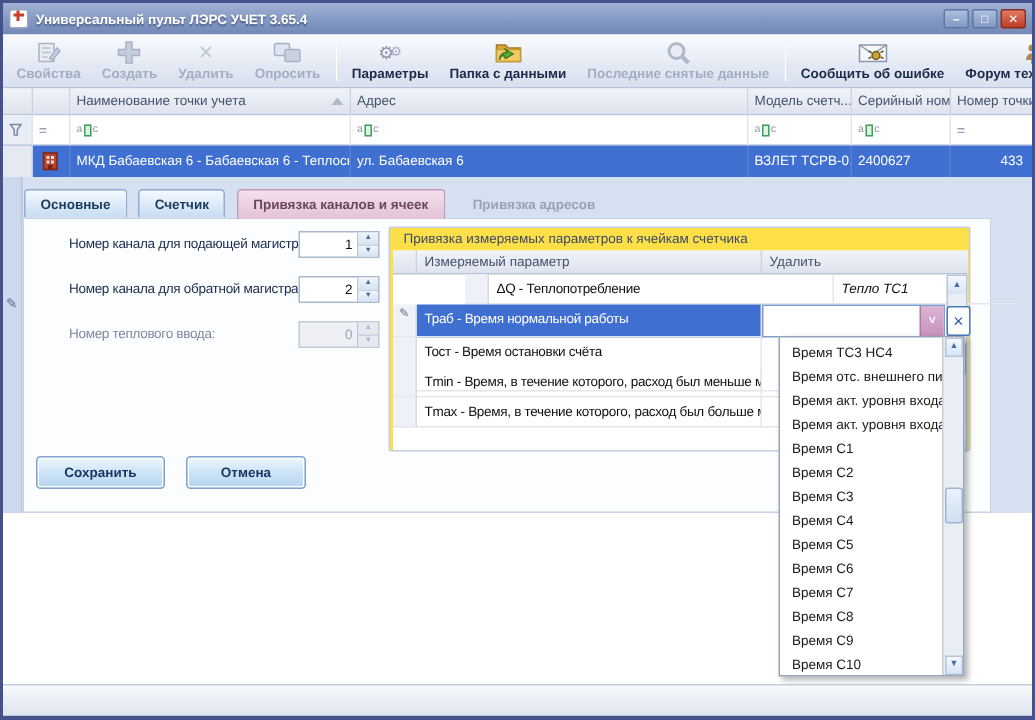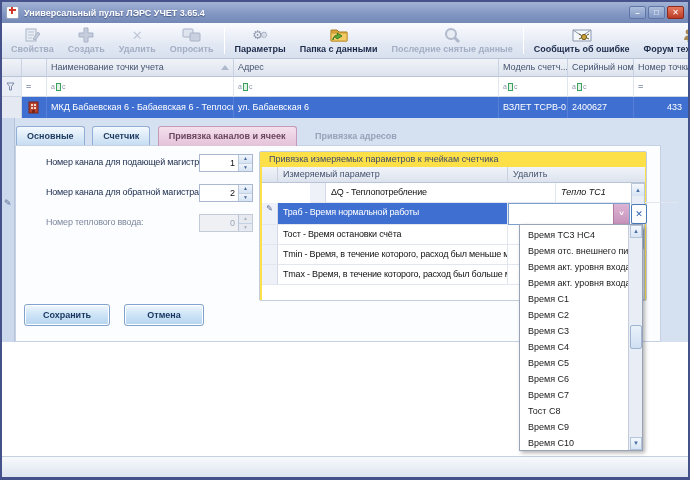--- a/index.html
+++ b/index.html
@@ -312,21 +312,21 @@
 
           <div class="igrow sel" style="top:36px;height:22px;">
             <div class="ig-ind"><span class="pencil" style="font-size:8px;">✎</span></div>
             <div class="ig-param">Траб - Время нормальной работы</div>
             <div class="editor">
               <span class="etext"></span>
               <span class="edrop">˅</span>
             </div>
           </div>
 
-          <div class="igrow" style="top:58px;height:20px;">
+          <div class="igrow" style="top:58px;height:36px;">
             <div class="ig-ind"></div>
             <div class="ig-param">Тост - Время остановки счёта</div>
             <div class="ig-val"></div>
           </div>
           <div class="igrow" style="top:78px;height:20px;">
             <div class="ig-ind"></div>
             <div class="ig-param">Tmin - Время, в течение которого, расход был меньше минимума</div>
             <div class="ig-val"></div>
           </div>
           <div class="igrow" style="top:98px;height:20px;">
@@ -354,21 +354,21 @@
     <div class="pitem" style="top:18px;">Время отс. внешнего питания</div>
     <div class="pitem" style="top:34px;">Время акт. уровня входа 5</div>
     <div class="pitem" style="top:50px;">Время акт. уровня входа 6</div>
     <div class="pitem" style="top:66px;">Время С1</div>
     <div class="pitem" style="top:82px;">Время С2</div>
     <div class="pitem" style="top:98px;">Время С3</div>
     <div class="pitem" style="top:114px;">Время С4</div>
     <div class="pitem" style="top:130px;">Время С5</div>
     <div class="pitem" style="top:146px;">Время С6</div>
     <div class="pitem" style="top:162px;">Время С7</div>
-    <div class="pitem" style="top:178px;">Тост С8</div>
+    <div class="pitem" style="top:178px;">Время С8</div>
     <div class="pitem" style="top:194px;">Время С9</div>
     <div class="pitem" style="top:210px;">Время С10</div>
     <div class="pscroll">
       <span class="ps-a" style="top:0;">▲</span>
       <span class="ps-thumb"></span>
       <span class="ps-a" style="bottom:0;">▼</span>
     </div>
   </div>
 
   <div class="abs bottom-strip"></div>

